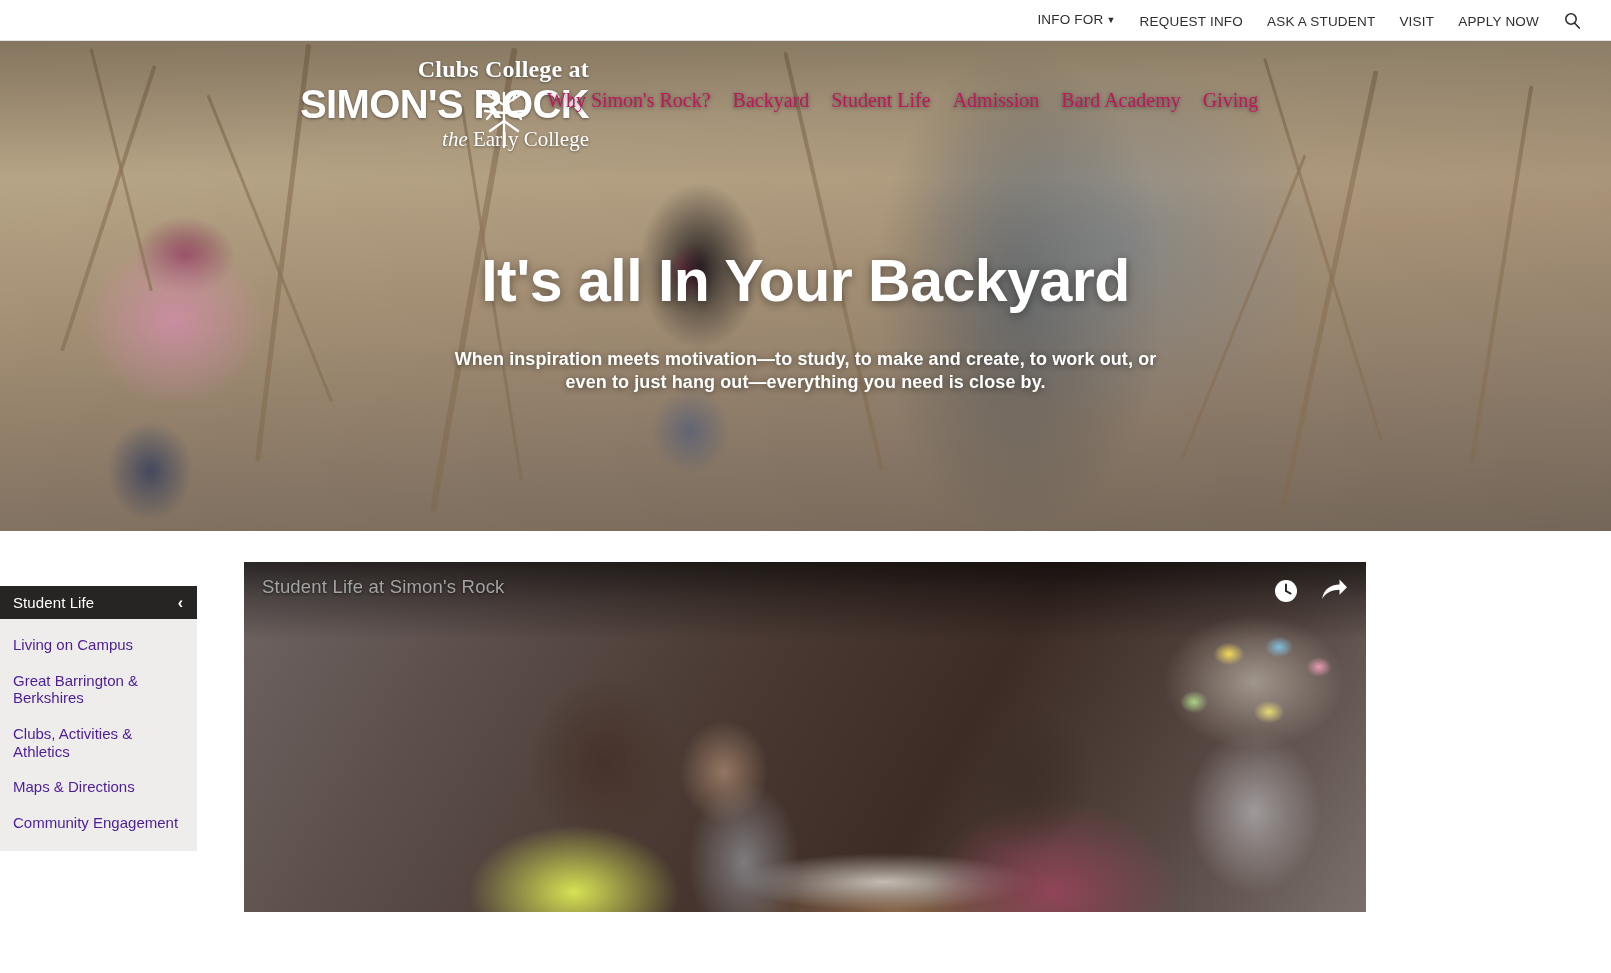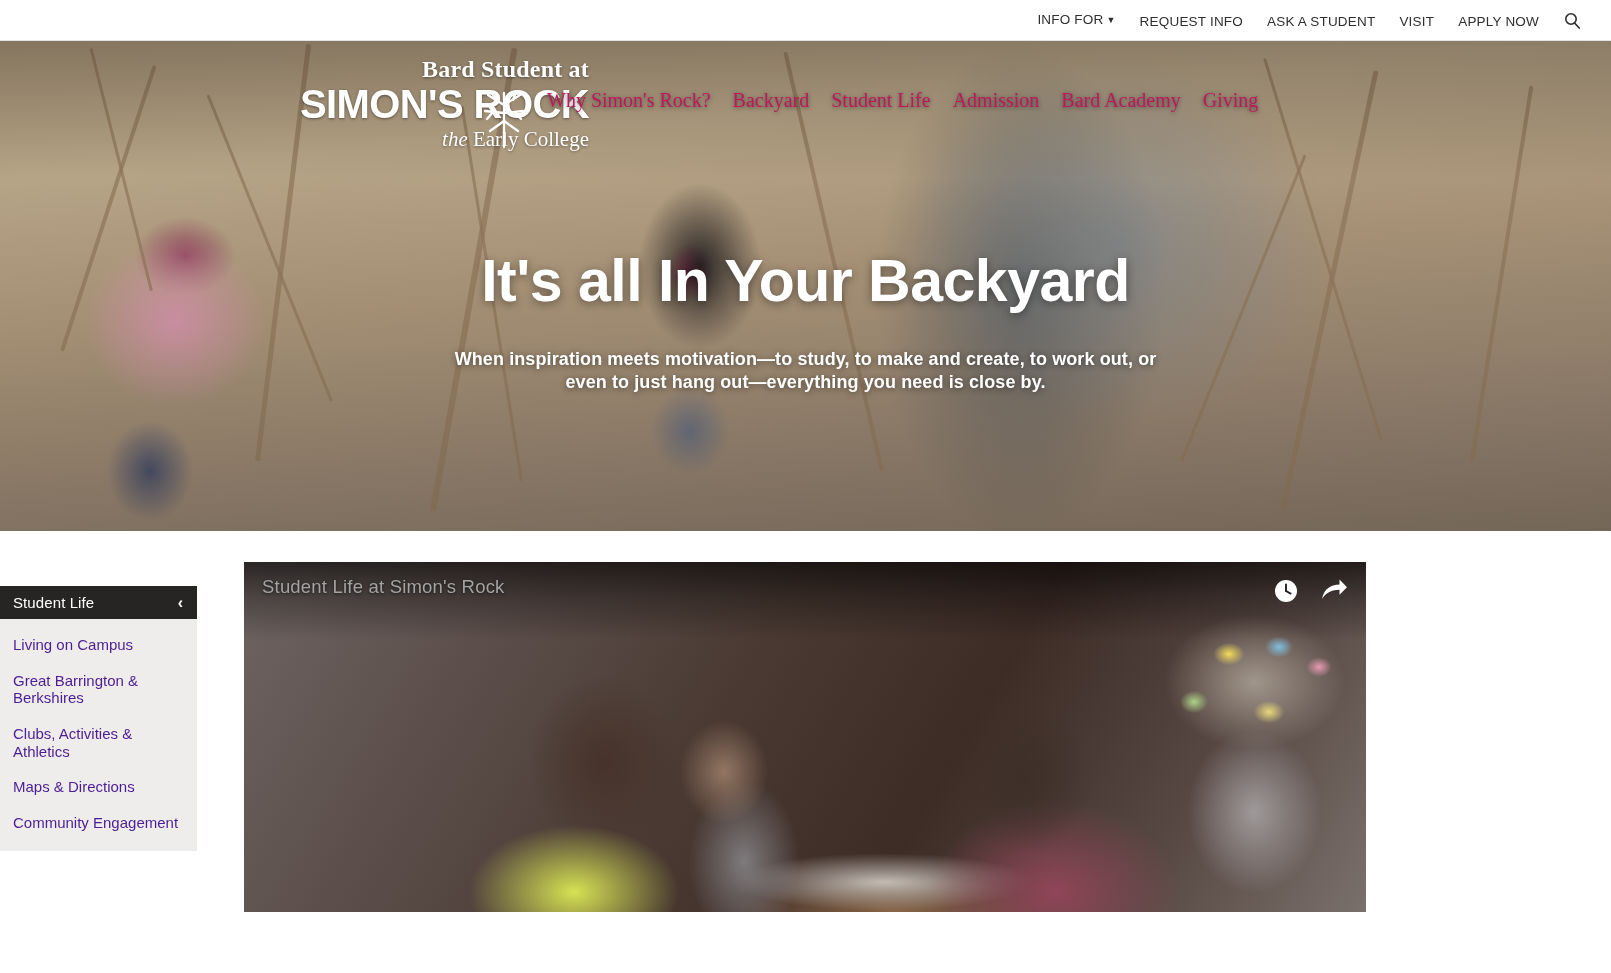--- a/index.html
+++ b/index.html
@@ -247,21 +247,21 @@
     <div class="branch" style="left:880px; top:0px;   width:4px; height:430px; transform:rotate(-13deg);"></div>
     <div class="branch" style="left:1280px;top:20px;  width:5px; height:450px; transform:rotate(12deg);"></div>
     <div class="branch" style="left:1380px;top:0px;   width:3px; height:400px; transform:rotate(-17deg);"></div>
     <div class="branch" style="left:1470px;top:40px;  width:4px; height:380px; transform:rotate(9deg);"></div>
     <div class="branch" style="left:1180px;top:90px;  width:3px; height:330px; transform:rotate(22deg);"></div>
   </div>
   <div class="hero-overlay"></div>
 
   <a class="logo-block" href="#">
     <span class="logo-text">
-      <span class="logo-l1">Bard Student at</span>
+      <span class="logo-l1">Clubs College at</span>
       <span class="logo-l2" style="display:block">SIMON'S ROCK</span>
       <span class="logo-l3" style="display:block"><em>the</em><span> Early College</span></span>
     </span>
     <span class="logo-mark">
       <svg width="46" height="62" viewBox="0 0 46 62" aria-hidden="true">
         <g stroke="#ffffff" stroke-width="2.3" stroke-linecap="round" fill="none">
           <line x1="23" y1="4" x2="23" y2="58"></line>
           <line x1="23" y1="16" x2="7" y2="6"></line>
           <line x1="23" y1="16" x2="39" y2="6"></line>
           <line x1="23" y1="24" x2="4" y2="22"></line>

